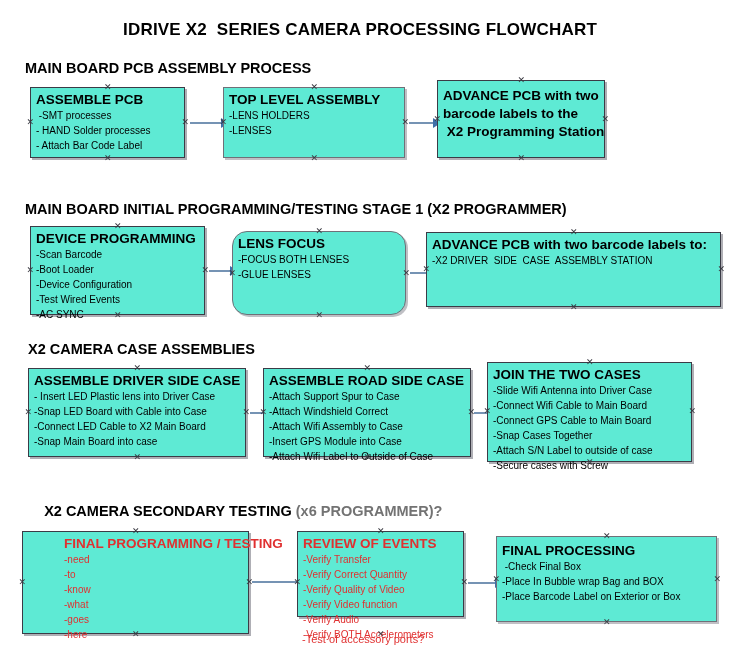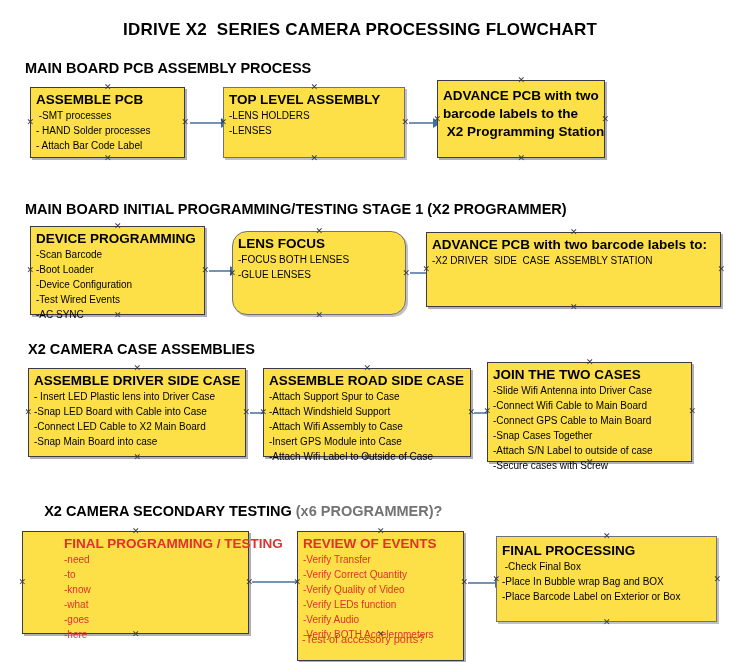--- a/index.html
+++ b/index.html
@@ -24,21 +24,21 @@
     position:absolute;
     font-weight:bold;
     font-size:14.5px;
     color:#000000;
     white-space:pre;
   }
   .section-head .red{ color:#737373; }
 
   .box{
     position:absolute;
-    background:#fde047;
+    background:#5eead4;
     border:1px solid #3b3b46;
     box-sizing:border-box;
     box-shadow:2px 2px 0 rgba(110,110,120,0.55);
     overflow:visible;
   }
   .box.grayborder{ border:1px solid #6f7078; box-shadow:2px 2px 0 rgba(130,130,140,0.5); }
 
   .box .bt{
     font-weight:bold;
     font-size:13.5px;
@@ -203,21 +203,21 @@
   <div class="xh" style="left:133.5px;top:453.5px;"></div>
   <div class="xh" style="left:24.5px;top:409px;"></div>
   <div class="xh" style="left:242.5px;top:409px;"></div>
 
   <div class="arrow" style="left:250px;top:411.5px;width:18px;"></div>
 
   <div class="box" style="left:263px;top:368px;width:208px;height:89px;">
     <div class="inner">
       <span class="bt">ASSEMBLE ROAD SIDE CASE</span>
       <span class="bl">-Attach Support Spur to Case</span>
-      <span class="bl">-Attach Windshield Support</span>
+      <span class="bl">-Attach Windshield Correct</span>
       <span class="bl">-Attach Wifi Assembly to Case</span>
       <span class="bl">-Insert GPS Module into Case</span>
       <span class="bl">-Attach Wifi Label to Outside of Case</span>
     </div>
   </div>
   <div class="xh" style="left:363.5px;top:364.5px;"></div>
   <div class="xh" style="left:363.5px;top:453.5px;"></div>
   <div class="xh" style="left:259.5px;top:409px;"></div>
   <div class="xh" style="left:467.5px;top:409px;"></div>
 
@@ -254,27 +254,27 @@
       <span class="bl">-here</span>
     </div>
   </div>
   <div class="xh" style="left:132px;top:527.5px;"></div>
   <div class="xh" style="left:132px;top:630.5px;"></div>
   <div class="xh" style="left:18.5px;top:579px;"></div>
   <div class="xh" style="left:245.5px;top:579px;"></div>
 
   <div class="arrow nohead" style="left:252px;top:581px;width:46px;"></div>
 
-  <div class="box red" style="left:297px;top:531px;width:167px;height:130px;">
+  <div class="box red" style="left:297px;top:531px;width:167px;height:86px;">
     <div class="inner">
       <span class="bt">REVIEW OF EVENTS</span>
       <span class="bl">-Verify Transfer</span>
       <span class="bl">-Verify Correct Quantity</span>
       <span class="bl">-Verify Quality of Video</span>
-      <span class="bl">-Verify LEDs function</span>
+      <span class="bl">-Verify Video function</span>
       <span class="bl">-Verify Audio</span>
       <span class="bl">-Verify BOTH Accelerometers</span>
     </div>
   </div>
   <div class="overflow-line" style="left:302px;top:632px;">-Test of accessory ports?</div>
   <div class="xh" style="left:377px;top:527.5px;"></div>
   <div class="xh" style="left:377px;top:630.5px;"></div>
   <div class="xh" style="left:293.5px;top:579px;"></div>
   <div class="xh" style="left:460.5px;top:579px;"></div>
 

